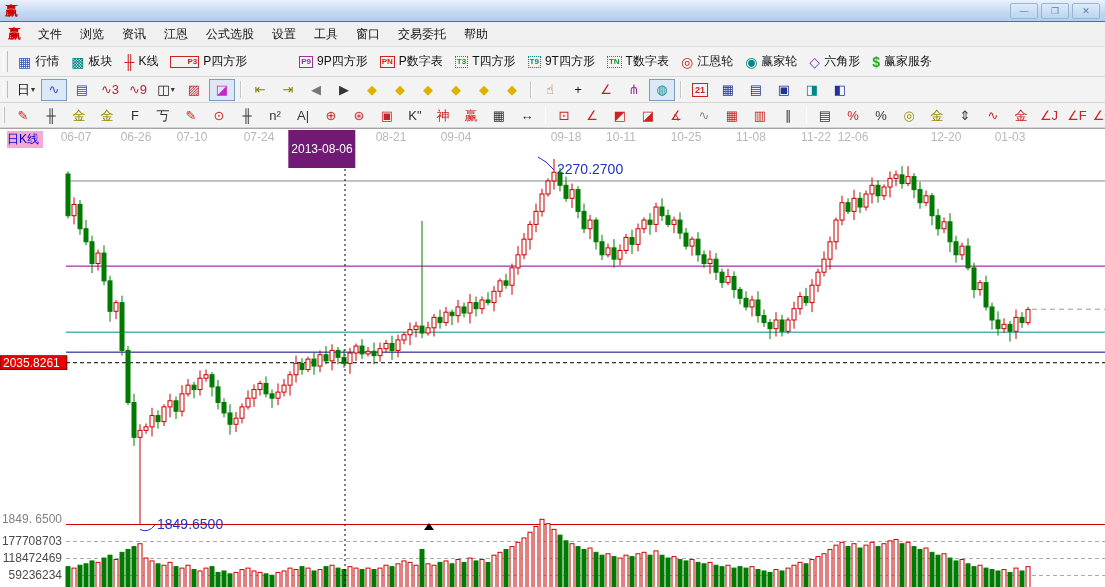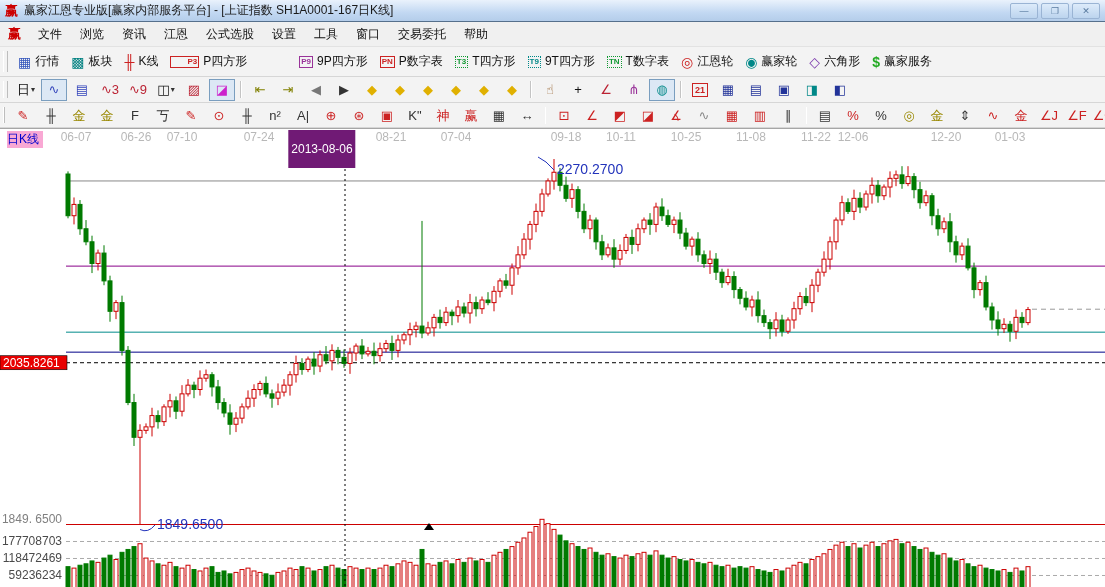--- a/index.html
+++ b/index.html
@@ -33,21 +33,20 @@
   .tick.sel{background:#701a75;color:#fff;padding:12px 3px;z-index:2}
   .klabel{position:absolute;left:7px;top:2px;color:#0000cc;font-size:12px;z-index:3;background:#f9a8d4;padding-right:4px}
   .chart-area{position:relative;height:444px;background:#fff}
   svg text{font-family:"Liberation Sans","DejaVu Sans",sans-serif}
 </style>
 </head>
 <body>
 
 <div class="titlebar">
   <span class="app-logo">赢</span>
-  <span class="title-text">赢家江恩专业版[赢家内部服务平台] - [上证指数  SH1A0001-167日K线]</span>
   <span class="winbtns">
       <span class="winbtn">—</span>
       <span class="winbtn">❐</span>
       <span class="winbtn">✕</span>
     </span>
 </div>
 
 <div class="menubar">
   <span class="menu-logo">赢</span>
   <span id="menu-items" style="display:flex">
@@ -334,25 +333,25 @@
     </div>
     <div class="ibtn">
       <span style="color: rgb(204, 34, 34);">∠金</span>
     </div>
   </div>
 
 <div class="datebar" id="datebar">
   <span class="klabel">日K线</span>
 <span class="tick" style="left: 76px;">06-07</span>
     <span class="tick" style="left: 136px;">06-26</span>
-    <span class="tick" style="left: 182px;">07-10</span>
+    <span class="tick" style="left: 192px;">07-10</span>
     <span class="tick" style="left: 259px;">07-24</span>
     <span class="tick sel" style="left: 322px;">2013-08-06</span>
     <span class="tick" style="left: 391px;">08-21</span>
-    <span class="tick" style="left: 456px;">07-04</span>
+    <span class="tick" style="left: 456px;">09-04</span>
     <span class="tick" style="left: 566px;">09-18</span>
     <span class="tick" style="left: 621px;">10-11</span>
     <span class="tick" style="left: 686px;">10-25</span>
     <span class="tick" style="left: 751px;">11-08</span>
     <span class="tick" style="left: 816px;">11-22</span>
     <span class="tick" style="left: 853px;">12-06</span>
     <span class="tick" style="left: 946px;">12-20</span>
     <span class="tick" style="left: 1010px;">01-03</span>
   </div>
 

